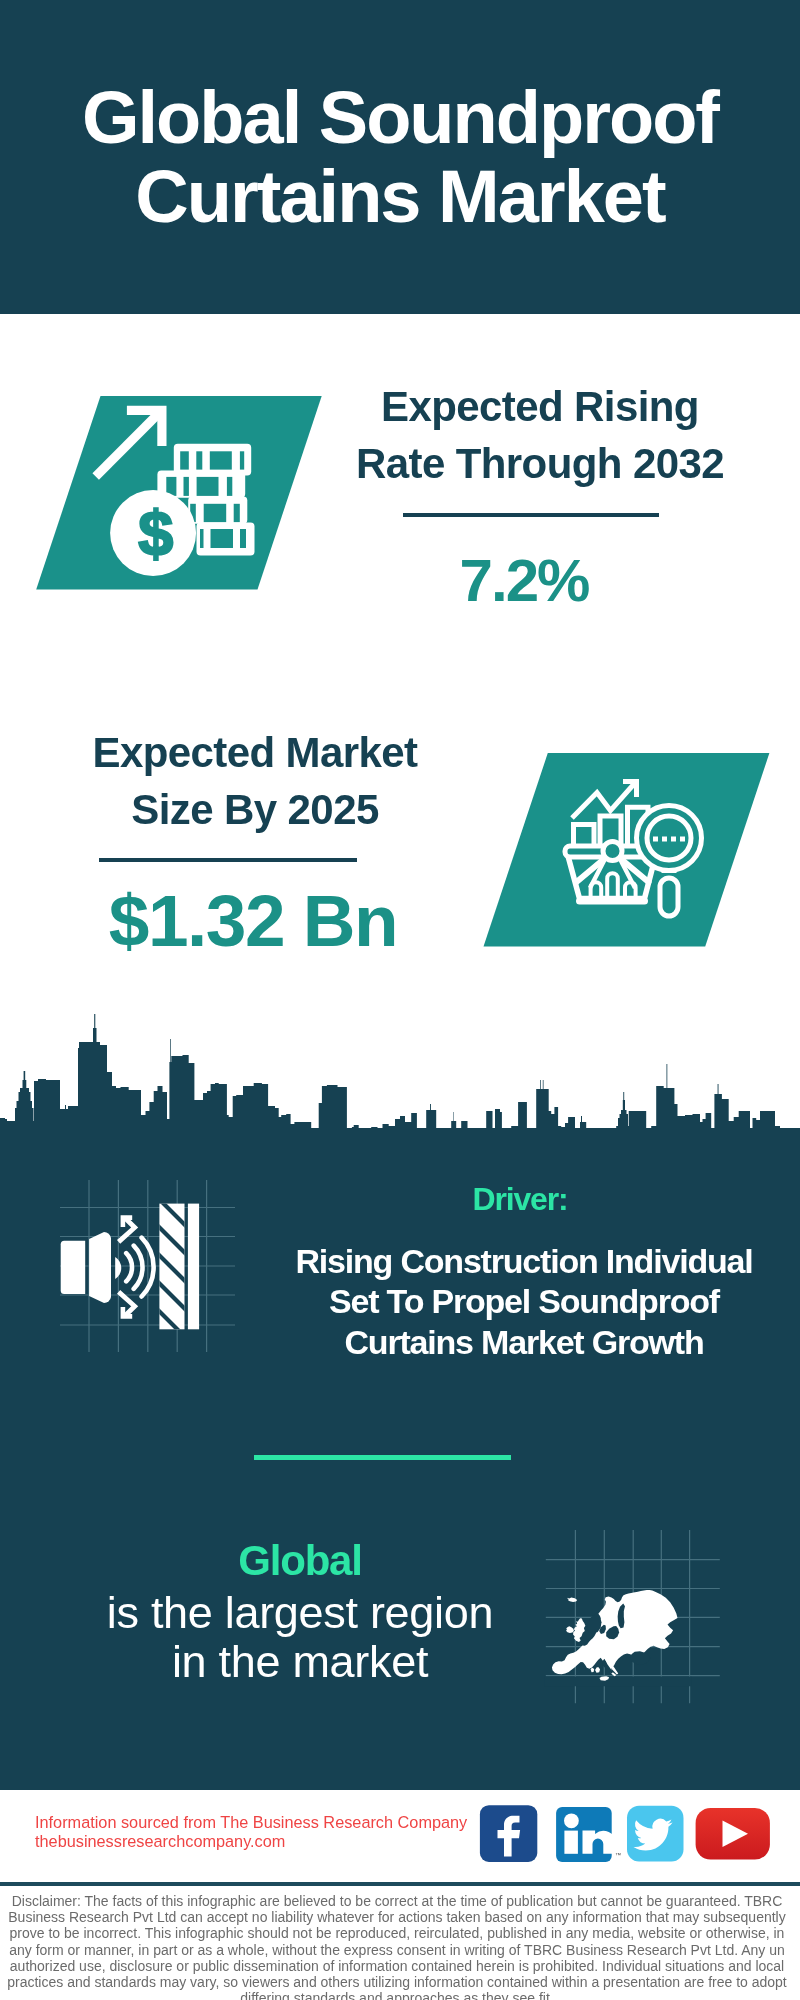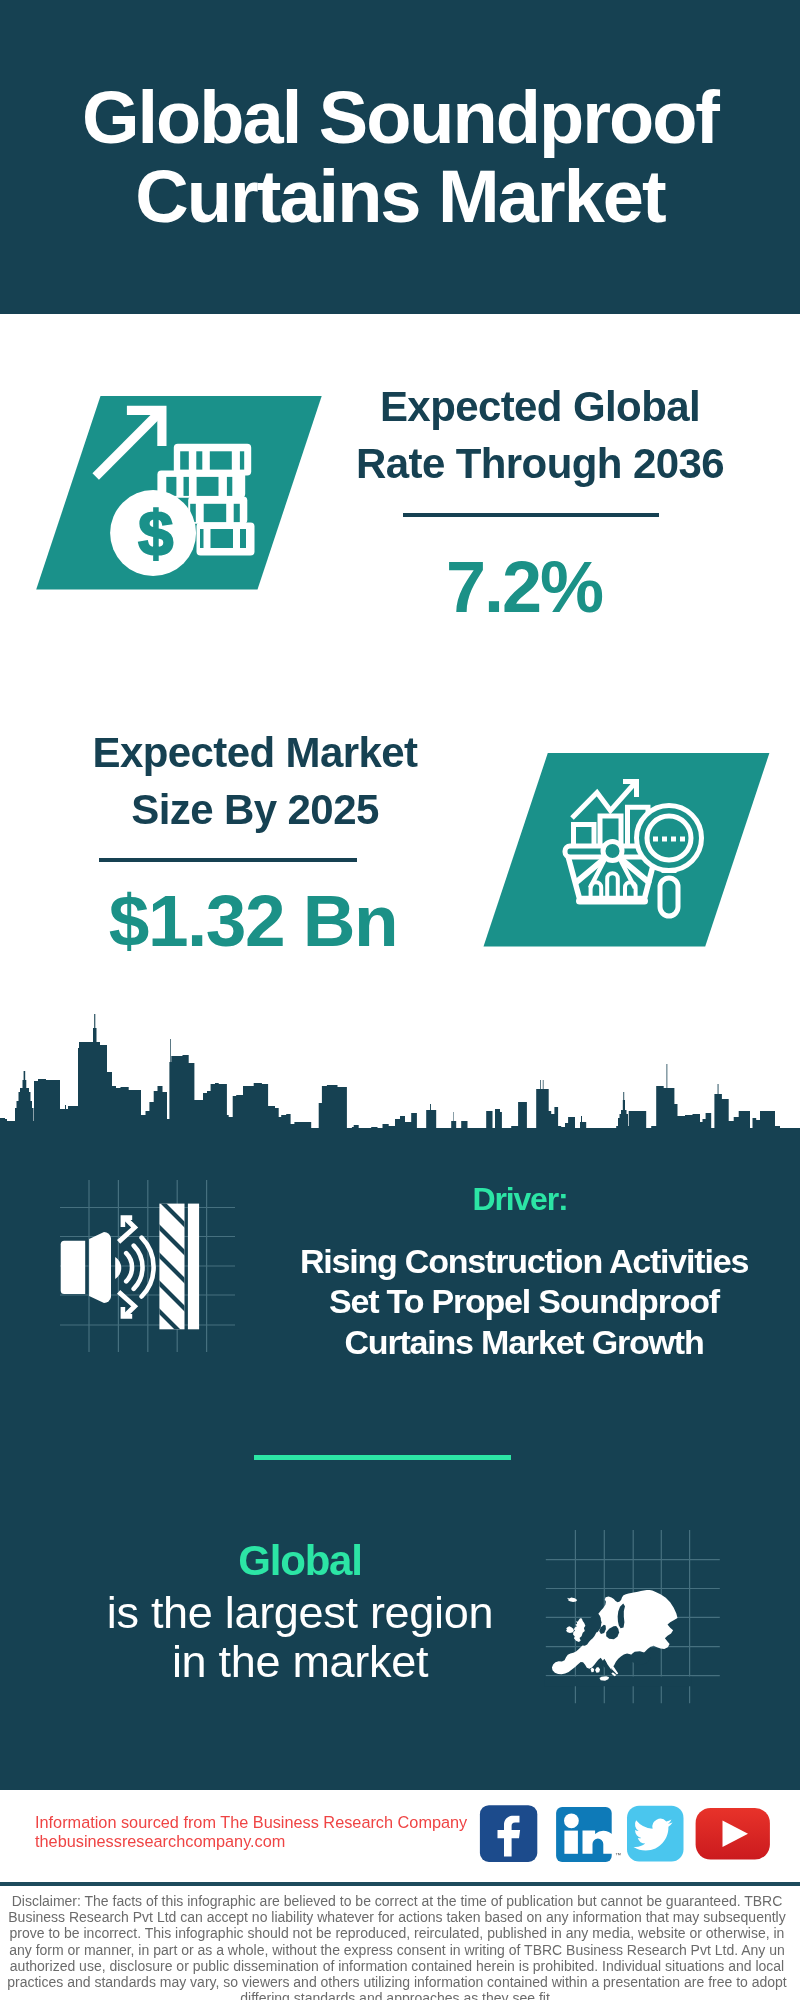--- a/index.html
+++ b/index.html
@@ -247,38 +247,38 @@
           </linearGradient>
         </defs>
         <rect x="695.6" y="1807.9" width="74.3" height="51.7" rx="15" fill="url(#ytg)"></rect>
         <path d="M722.5 1820.5 L748 1833.8 L722.5 1847.1 Z" fill="#fff"></path>
       </g>
     </g>
   </svg>
   </div>
 
   <div class="abs stat-head" style="left:340px;top:378px;width:400px">
-    <div>Expected Global</div>
-    <div>Rate Through 2036</div>
+    <div>Expected Rising</div>
+    <div>Rate Through 2032</div>
   </div>
   <div class="abs stat-rule" style="left:403px;top:513px;width:256px;height:4px"></div>
-  <div class="abs stat-val" style="left:324px;top:551px;width:400px;font-size:72px;letter-spacing:-2px">7.2%</div>
+  <div class="abs stat-val" style="left:324px;top:551px;width:400px;font-size:60px;letter-spacing:-2px">7.2%</div>
 
   <div class="abs stat-head" style="left:55px;top:724px;width:400px">
     <div>Expected Market</div>
     <div>Size By 2025</div>
   </div>
   <div class="abs stat-rule" style="left:99px;top:858px;width:258px;height:4px"></div>
   <div class="abs stat-val" style="left:53px;top:884px;width:400px;font-size:73px;letter-spacing:-1.5px">$1.32 Bn</div>
 
   <div class="abs lower"></div>
 
   <div class="abs driver-label" style="left:320px;top:1183px;width:400px">Driver:</div>
   <div class="abs driver-body" style="left:274px;top:1241px;width:500px">
-    <div>Rising Construction Activities</div>
+    <div>Rising Construction Individual</div>
     <div>Set To Propel Soundproof</div>
     <div>Curtains Market Growth</div>
   </div>
   <div class="abs mid-rule"></div>
 
   <div class="abs region-name" style="left:100px;top:1540px;width:400px">Global</div>
   <div class="abs region-body" style="left:50px;top:1588px;width:500px">
     <div>is the largest region</div>
     <div>in the market</div>
   </div>

